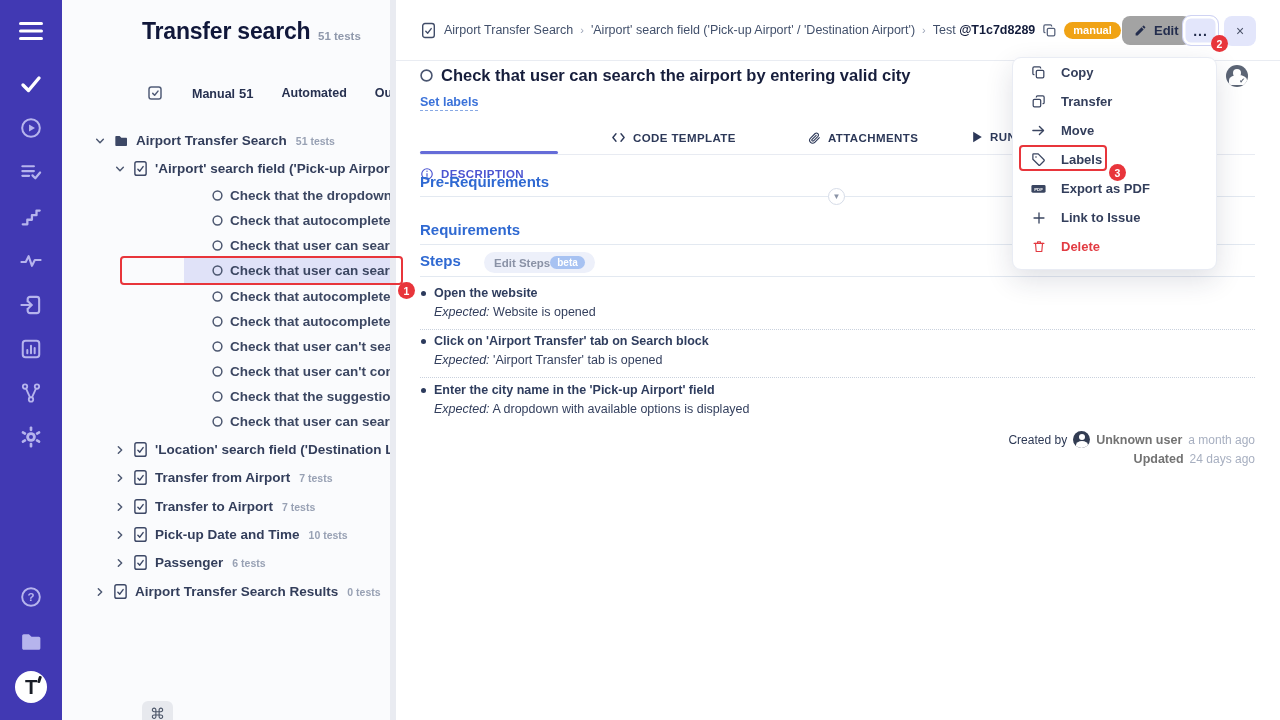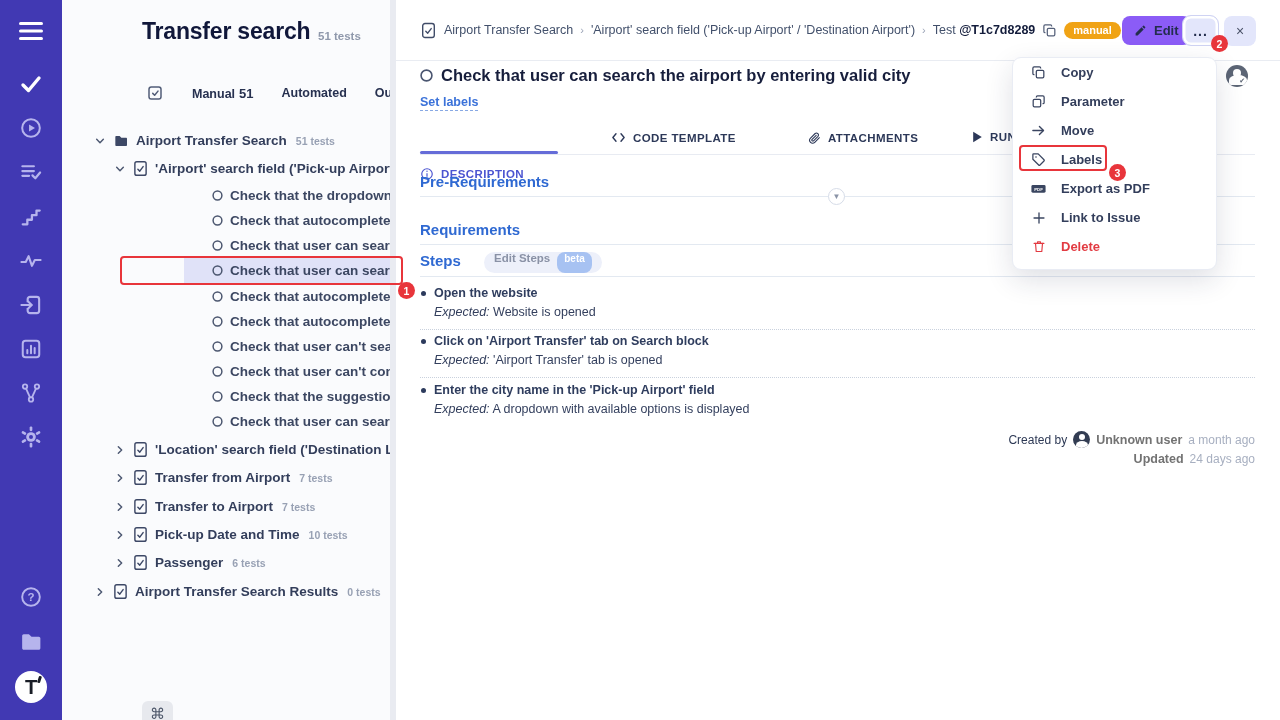--- a/index.html
+++ b/index.html
@@ -36,39 +36,39 @@
   #cmd-badge { position:absolute; left:80px; top:701px; width:31px; height:26px; background:#e7e9ee; border-radius:6px; color:#4b5568; font-size:15px; display:flex; align-items:center; justify-content:center; z-index:3; }
 
   
   #topbar { position:absolute; left:396px; top:0; width:884px; height:61px; background:#fff; border-bottom:1px solid #e9ecf2; z-index:6; }
   #breadcrumb { position:absolute; left:420px; top:14px; height:32px; display:flex; align-items:center; gap:7px; white-space:nowrap; z-index:7; }
   #breadcrumb .seg { font-size:12.5px; font-weight:500; color:#42506b; cursor:pointer; }
   #breadcrumb .sep { color:#9aa3b6; font-size:11px; }
   #breadcrumb .test-id { font-size:12.5px; color:#42506b; }
   #breadcrumb .test-id b { color:#131c3b; font-weight:800; }
   .badge-manual { background:#f0a315; color:#fff; font-size:11px; font-weight:700; padding:2.5px 9px; border-radius:10px; }
-  #btn-edit { position:absolute; left:1122px; top:16px; height:29px; padding:0 12px; background:#8b5cf6; border:none; border-radius:8px; font-size:13px; font-weight:700; color:#232d4d; display:flex; align-items:center; gap:7px; cursor:pointer; z-index:7; font-family:inherit; }
+  #btn-edit { position:absolute; left:1122px; top:16px; height:29px; padding:0 12px; background:#a3a3a3; border:none; border-radius:8px; font-size:13px; font-weight:700; color:#232d4d; display:flex; align-items:center; gap:7px; cursor:pointer; z-index:7; font-family:inherit; }
   #btn-more { position:absolute; left:1182px; top:15px; width:37px; height:31px; background:#e3e6fb; border:1px solid #cfd3f3; border-radius:9px; box-shadow:0 0 0 2.5px #fff inset; color:#232d4d; font-size:14px; font-weight:800; letter-spacing:1px; cursor:pointer; z-index:7; }
   #btn-close { position:absolute; left:1224px; top:16px; width:32px; height:30px; background:#e3e6fb; border:none; border-radius:8px; color:#4a5268; font-size:14px; cursor:pointer; z-index:7; }
 
   #test-title { position:absolute; left:420px; top:66px; display:flex; align-items:center; gap:8px; z-index:2; }
   #test-title .ttl { font-size:16.5px; font-weight:800; color:#171e3c; }
   #set-labels { position:absolute; left:420px; top:95px; font-size:12.5px; font-weight:600; color:#3b72d9; border-bottom:1px dashed #88a9e4; padding-bottom:1px; cursor:pointer; z-index:2; }
 
   .mtab { position:absolute; top:131px; display:flex; align-items:center; gap:7px; font-size:11.5px; font-weight:800; letter-spacing:.4px; color:#2c3858; cursor:pointer; z-index:2; }
   .mtab.active { color:#4b54d1;margin-top:36px; }
   #tab-underline { position:absolute; left:420px; top:151px; width:138px; height:3px; background:#656cd8; border-radius:2px; z-index:2; }
   #tabs-divider { position:absolute; left:420px; top:154px; width:835px; height:1px; background:#e8ebf2; z-index:1; }
 
   .sec-head { position:absolute; left:420px; font-size:15px; font-weight:800; color:#2f69d2; z-index:2; }
   .hdiv { position:absolute; left:420px; width:835px; height:1px; background:#e3e9f1; z-index:1; }
   .dotdiv { position:absolute; left:420px; width:835px; border-top:1px dotted #c9d1dd; z-index:1; }
   #collapse-toggle { position:absolute; left:828px; top:188px; width:17px; height:17px; border:1px solid #d6dce8; background:#fff; border-radius:50%; color:#8a93a6; font-size:8px; display:flex; align-items:center; justify-content:center; cursor:pointer; z-index:3; }
 
-  #edit-steps-pill { position:absolute; left:484px; top:252px; height:21px; background:#edf0fa; border:none; border-radius:11px; padding:0 10px; display:flex; gap:7px; font-size:11.5px; font-weight:700; color:#8a92a6; cursor:pointer; z-index:2; font-family:inherit; }
+  #edit-steps-pill { position:absolute; left:484px; top:252px; height:21px; background:#edf0fa; border:none; border-radius:11px; padding:0 10px; display:flex; align-items:center; font-size:11.5px; font-weight:700; color:#8a92a6; cursor:pointer; z-index:2; font-family:inherit; }
   #edit-steps-pill .beta { background:#a7c2f2; color:#fff; font-size:10px; font-weight:700; border-radius:8px; padding:1px 7px; }
 
   .step-action { position:absolute; font-size:12.5px; font-weight:700; color:#2f3d5e; z-index:2; }
   .step-bullet { position:absolute; left:421px; width:5px; height:5px; background:#2c3a5c; border-radius:50%; z-index:2; }
   .step-exp { position:absolute; font-size:12.5px; color:#333f5d; z-index:2; }
   .step-exp i { font-style:italic; }
 
   #meta { position:absolute; left:860px; top:431px; width:395px; display:flex; flex-direction:column; align-items:flex-end; gap:4px; z-index:2; }
   #meta .l1, #meta .l2 { display:flex; align-items:center; gap:6px; font-size:12px; }
   #meta .plain { color:#2c3854; }
@@ -507,21 +507,21 @@
         </span>
       <span>Copy</span>
     </div>
     <div class="mitem">
       <span class="mi">
           <svg width="15" height="15" viewBox="0 0 24 24" fill="none" stroke="currentColor" stroke-width="2">
             <rect x="3.5" y="8.5" width="12" height="12" rx="2"></rect>
             <path d="M8.5 5.5V5a2 2 0 0 1 2-2H19a2 2 0 0 1 2 2v8.5a2 2 0 0 1-2 2h-.5"></path>
           </svg>
         </span>
-      <span>Parameter</span>
+      <span>Transfer</span>
     </div>
     <div class="mitem">
       <span class="mi">
           <svg width="15" height="15" viewBox="0 0 24 24" fill="none" stroke="currentColor" stroke-width="2.2" stroke-linecap="round" stroke-linejoin="round">
             <line x1="3" y1="12" x2="19.5" y2="12"></line>
             <polyline points="13.5,5.5 20,12 13.5,18.5"></polyline>
           </svg>
         </span>
       <span>Move</span>
     </div>

